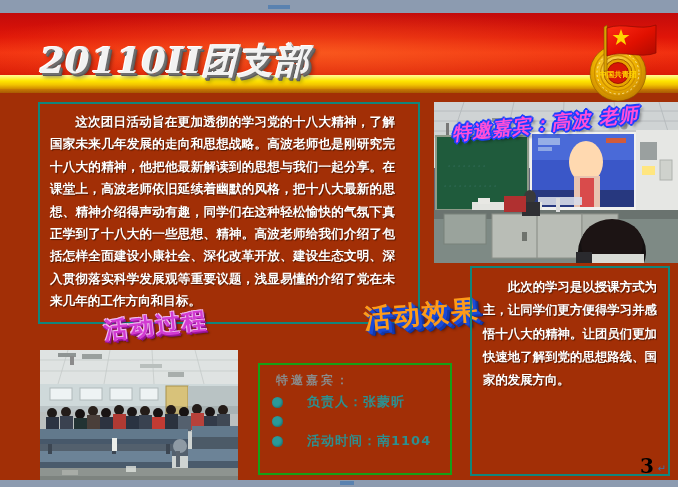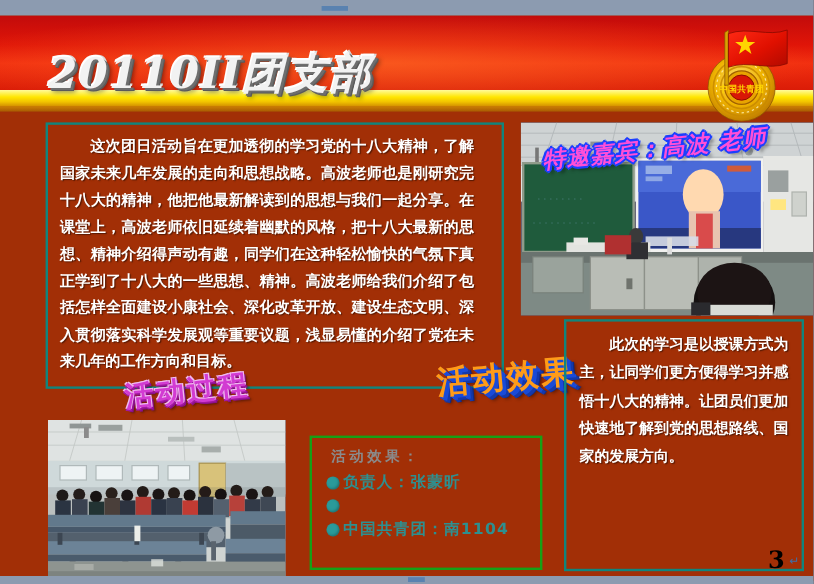--- a/index.html
+++ b/index.html
@@ -119,21 +119,21 @@
   .links-box{
     position:absolute;left:258px;top:350px;width:194px;height:112px;
     box-sizing:border-box;border:2px solid #16a016;padding:6px 0 0 12px;
   }
   .links-head{
     color:#8a8a8a;font-size:12px;font-weight:bold;letter-spacing:3px;
     font-family:"DejaVu Sans","Liberation Sans",sans-serif;
     margin:1px 0 4px 4px;
   }
   .link-row{
-    display:flex;align-items:center;gap:3px;margin:4px 0 5px 0;
+    display:flex;align-items:center;gap:24px;margin:4px 0 5px 0;
     color:#2e8f8f;font-size:13px;font-weight:bold;letter-spacing:1px;
     font-family:"DejaVu Sans","Liberation Sans",sans-serif;
   }
   .bullet{
     width:11px;height:11px;border-radius:50%;
     background:#2a9a9a;flex:0 0 auto;
     box-shadow:inset -1px -1px 2px rgba(0,0,0,.25);
   }
 
   .page-num{
@@ -373,32 +373,32 @@
         <rect x="0" y="118" width="198" height="16" fill="#8e9490"></rect>
         <rect x="0" y="126" width="198" height="8" fill="#7d837f"></rect>
         <rect x="22" y="120" width="16" height="5" fill="#b9bdb8" opacity=".6"></rect>
         <rect x="86" y="116" width="10" height="6" fill="#dfe2dd" opacity=".8"></rect>
 
         <rect x="72" y="88" width="5" height="13" fill="#eceeea"></rect>
       </svg>
     </div>
 
     <div class="links-box">
-      <div class="links-head">活动效果：</div>
+      <div class="links-head">特邀嘉宾：</div>
 
       <div class="link-row">
         <span class="bullet"></span>
         <span>负责人：张蒙昕</span>
       </div>
       <div class="link-row">
         <span class="bullet"></span>
       </div>
       <div class="link-row">
         <span class="bullet"></span>
-        <span>中国共青团：南1104</span>
+        <span>活动时间：南1104</span>
       </div>
     </div>
 
     <div class="tbox tbox-right">
       <div class="body-text indent">此次的学习是以授课方式为主，让同学们更方便得学习并感悟十八大的精神。让团员们更加快速地了解到党的思想路线、国家的发展方向。</div>
     </div>
 
     <div class="page-num">3</div>
     <div class="page-mark">↵</div>
 

